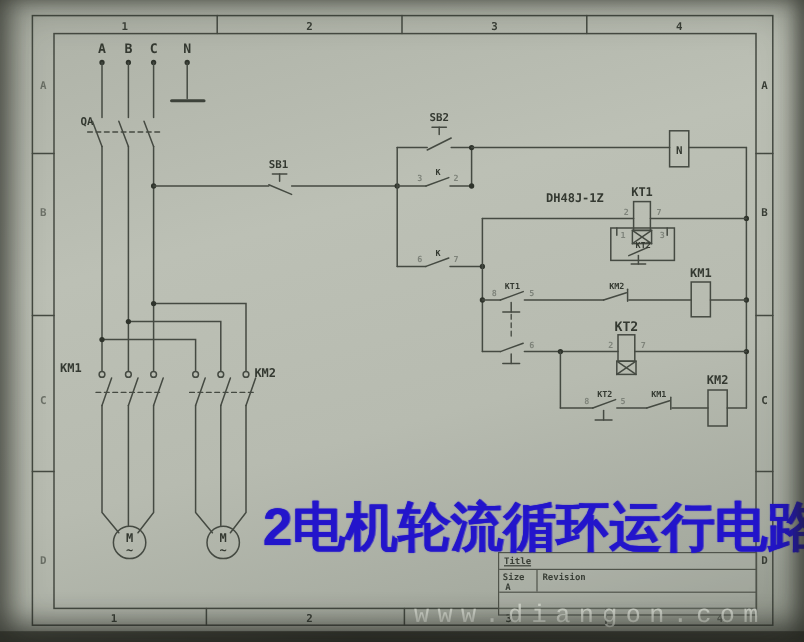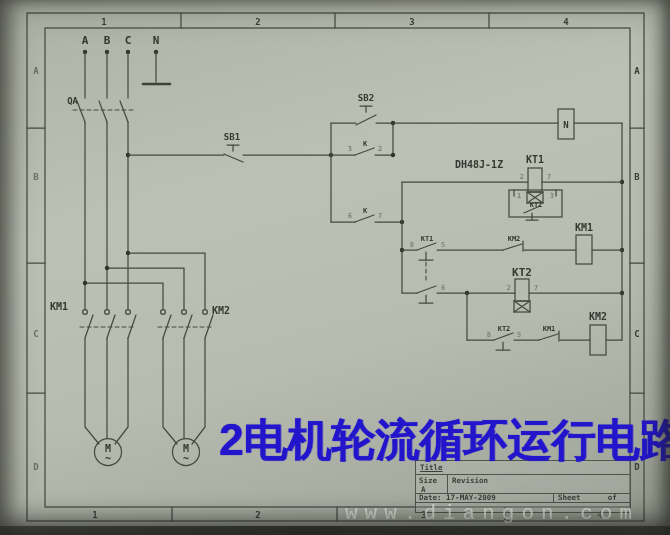--- a/index.html
+++ b/index.html
@@ -337,24 +337,20 @@
   <div class="tb-r1">
     <span>Title</span>
   </div>
   <div class="tb-r2">
     <div class="tb-size">
       <span>Size</span>
       <span class="tb-a">A</span>
     </div>
     <div class="tb-rev">Revision</div>
   </div>
-  <div class="tb-r3">
-    <div class="tb-date">Date: 17-MAY-2009</div>
-    <div class="tb-sheet">Sheet      of</div>
-  </div>
 </div>
 
 
 <div class="caption">2电机轮流循环运行电路</div>
 
 <div class="bottom-strip"></div>
 
 
 <div class="watermark">www.diangon.com</div>
 

